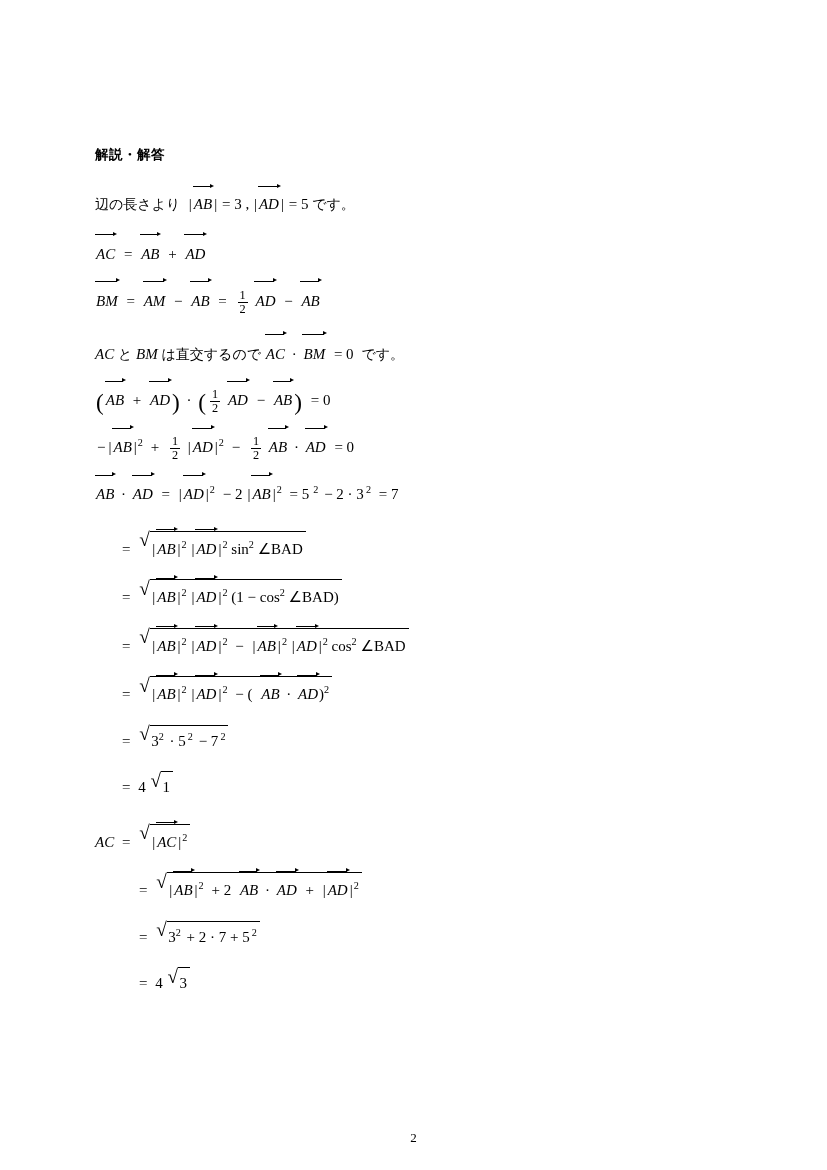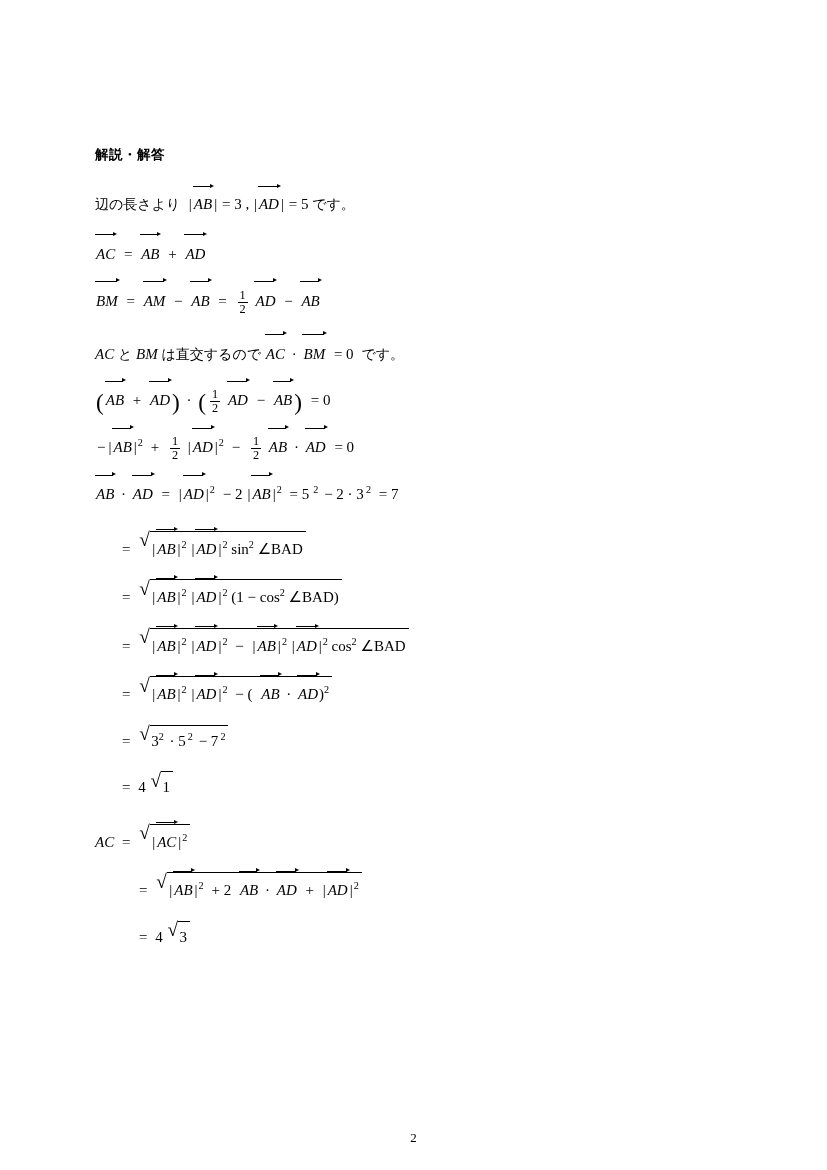--- a/index.html
+++ b/index.html
@@ -327,20 +327,27 @@
           <span class="op">+ 2</span>
           <span class="vec"><span class="arr"></span><span>AB</span></span>
           <span class="opn">·</span>
           <span class="vec"><span class="arr"></span><span>AD</span></span>
           <span class="op">+</span>
           <span class="bar">|</span><span class="vec"><span class="arr"></span><span>AD</span></span><span class="bar">|</span><sup class="e">2</sup>
         </span></span>
       </span>
       <span class="line indent1" style="padding-left:40px;">
         <span class="op">=</span>
+        <span class="sqrt"><span class="rad"></span><span class="body">
+          <span class="mn">3</span><sup class="e">2</sup>
+          <span class="opn">+ 2 · 7 + 5</span><sup class="e">2</sup>
+        </span></span>
+      </span>
+      <span class="line indent1" style="padding-left:40px;">
+        <span class="op">=</span>
         <span class="mn">4</span>
         <span class="sqrt"><span class="rad"></span><span class="body"><span class="mn">3</span></span></span>
       </span>
     </div>
 
   </div>
 
   <div class="page-number">2</div>
 </div>
 

